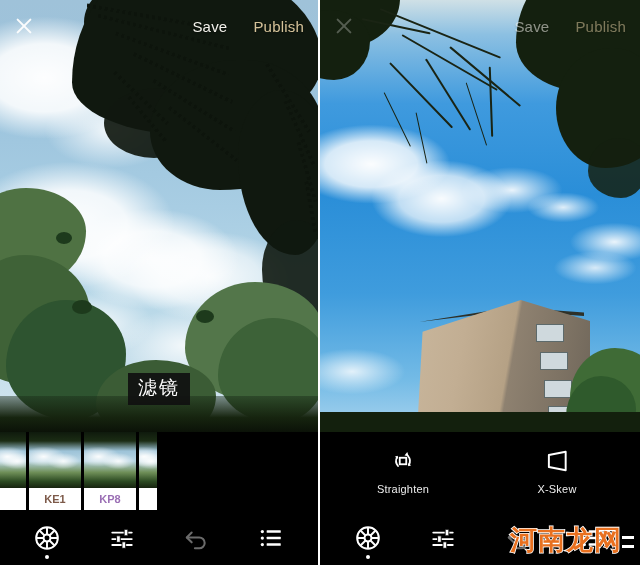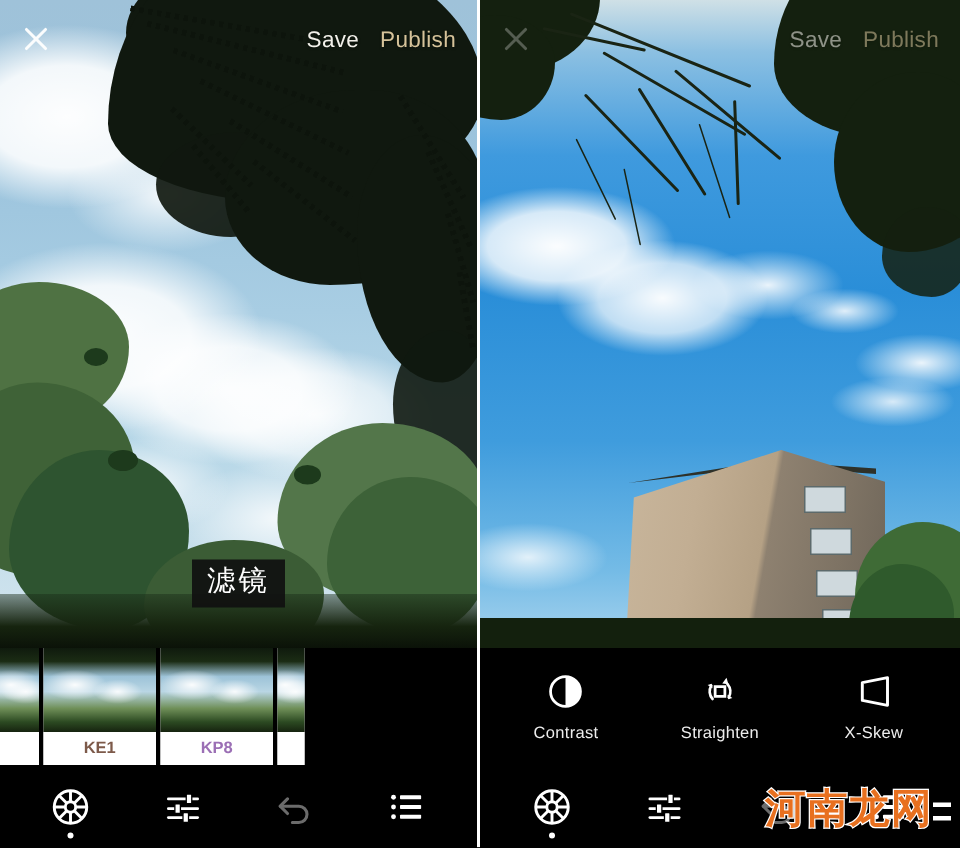--- a/index.html
+++ b/index.html
@@ -134,21 +134,21 @@
     opacity: .95;
   }
   .close-x::before, .close-x::after {
     content:""; position:absolute; left: 0; top: 9px; width: 20px; height: 2px;
     background: #fff; border-radius: 1px;
   }
   .close-x::before { transform: rotate(45deg); }
   .close-x::after  { transform: rotate(-45deg); }
   .topbar .spacer { flex: 1 1 auto; }
   .top-action {
-    font-size: 15px; letter-spacing: .2px; margin-left: 14px;
+    font-size: 15px; letter-spacing: .2px; margin-left: 26px;
   }
   .top-action.save { color: #f2f0ea; text-shadow: 0 1px 2px rgba(0,0,0,.35); }
   .top-action.publish { color: #d6c39a; text-shadow: 0 1px 2px rgba(0,0,0,.35); }
   .panel.right .topbar { opacity: .55; }
   .panel.right .topbar .close-x { opacity: .5; }
 
   
   .caption {
     position: absolute;
     left: 50%; transform: translateX(-50%);
@@ -166,21 +166,21 @@
   .filter-strip {
     position: absolute;
     left: 0; right: 0; top: 432px; height: 78px;
     background: #000;
     display: flex;
     align-items: stretch;
     overflow: hidden;
   }
   .filter-item {
     flex: 0 0 auto;
-    width: 75px;
+    width: 52px;
     margin-right: 3px;
     display: flex;
     flex-direction: column;
     background: #fff;
   }
   .filter-item .thumb {
     height: 56px;
     width: 100%;
     background:
       radial-gradient(ellipse 30px 14px at 28% 44%, rgba(255,255,255,0.95) 0%, rgba(255,255,255,0) 72%),
@@ -451,27 +451,20 @@
         <div class="close-x"></div>
         <div class="spacer"></div>
         <div class="top-action save">Save</div>
         <div class="top-action publish">Publish</div>
       </div>
 
     </div>
 
     <div class="edit-row">
 
-      <div class="edit-tool">
-        <svg class="ico" viewBox="0 0 24 24">
-          <circle cx="12" cy="12" r="9.2" fill="none" stroke="#fff" stroke-width="1.7"></circle>
-          <path d="M12 2.8 A9.2 9.2 0 0 1 12 21.2 Z" fill="#fff"></path>
-        </svg>
-        <span class="tlabel">Contrast</span>
-      </div>
 
       <div class="edit-tool">
         <svg class="ico" viewBox="0 0 24 24">
           <rect x="9" y="9" width="6" height="6" fill="none" stroke="#fff" stroke-width="1.7"></rect>
           <path d="M6.6 8.4 A7.2 7.2 0 0 0 7.4 16.6" fill="none" stroke="#fff" stroke-width="1.7" stroke-linecap="round"></path>
           <path d="M17.4 15.6 A7.2 7.2 0 0 0 16.6 7.4" fill="none" stroke="#fff" stroke-width="1.7" stroke-linecap="round"></path>
           <path d="M4.4 8.0 L6.9 7.2 L7.4 10.0 Z" fill="#fff"></path>
           <path d="M19.6 16.0 L17.1 16.8 L16.6 14.0 Z" fill="#fff"></path>
           <path d="M16.0 3.6 L17.2 7.6 L13.4 7.0 Z" fill="#fff"></path>
         </svg>

